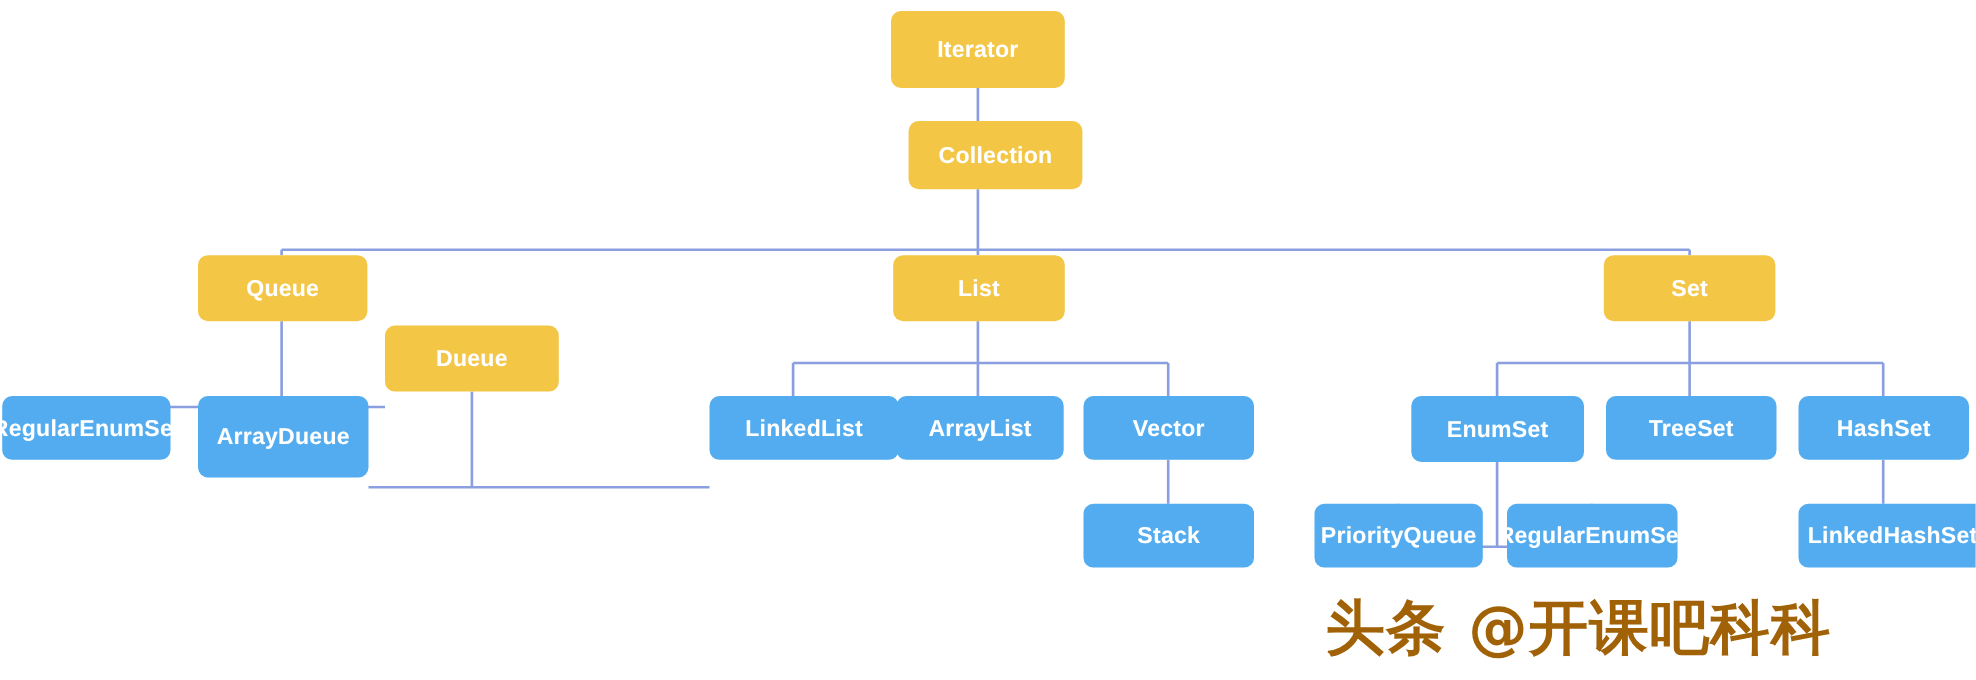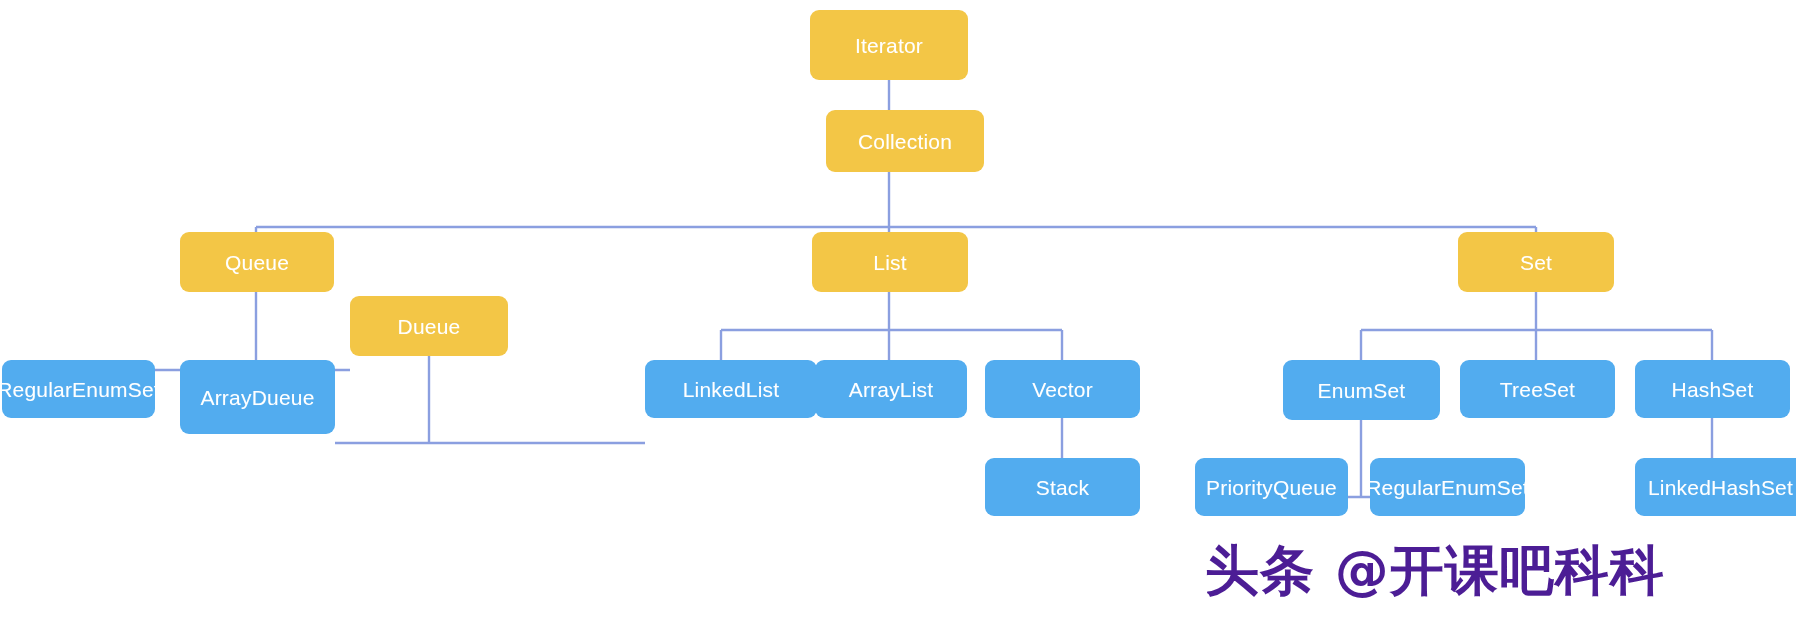--- a/index.html
+++ b/index.html
@@ -20,35 +20,36 @@
     display:flex;align-items:center;justify-content:center;
     border-radius:9px;
     color:#ffffff;
     font-size:21px;
     letter-spacing:.2px;
     line-height:1;
     text-align:center;
     white-space:nowrap;
     box-sizing:border-box;
     z-index:3;
+    font-weight:bold;
   }
   .node.yellow{background:#f3c646;}
   .node.blue{background:#52acef;}
   .node .lbl{
     display:block;
     text-shadow:0 0 1px rgba(255,255,255,.25);
   }
 
   
   #watermark{
     position:absolute;
     left:1205px;top:535px;
     font-size:54px;
     font-weight:bold;
-    color:#4c1d95;
+    color:#a16207;
     letter-spacing:1px;
     white-space:nowrap;
     z-index:9;
     -webkit-text-stroke:1.5px #ffffff;
     paint-order:stroke fill;
     font-family:"DejaVu Sans","Liberation Sans",sans-serif;
   }
 </style>
 </head>
 <body>

